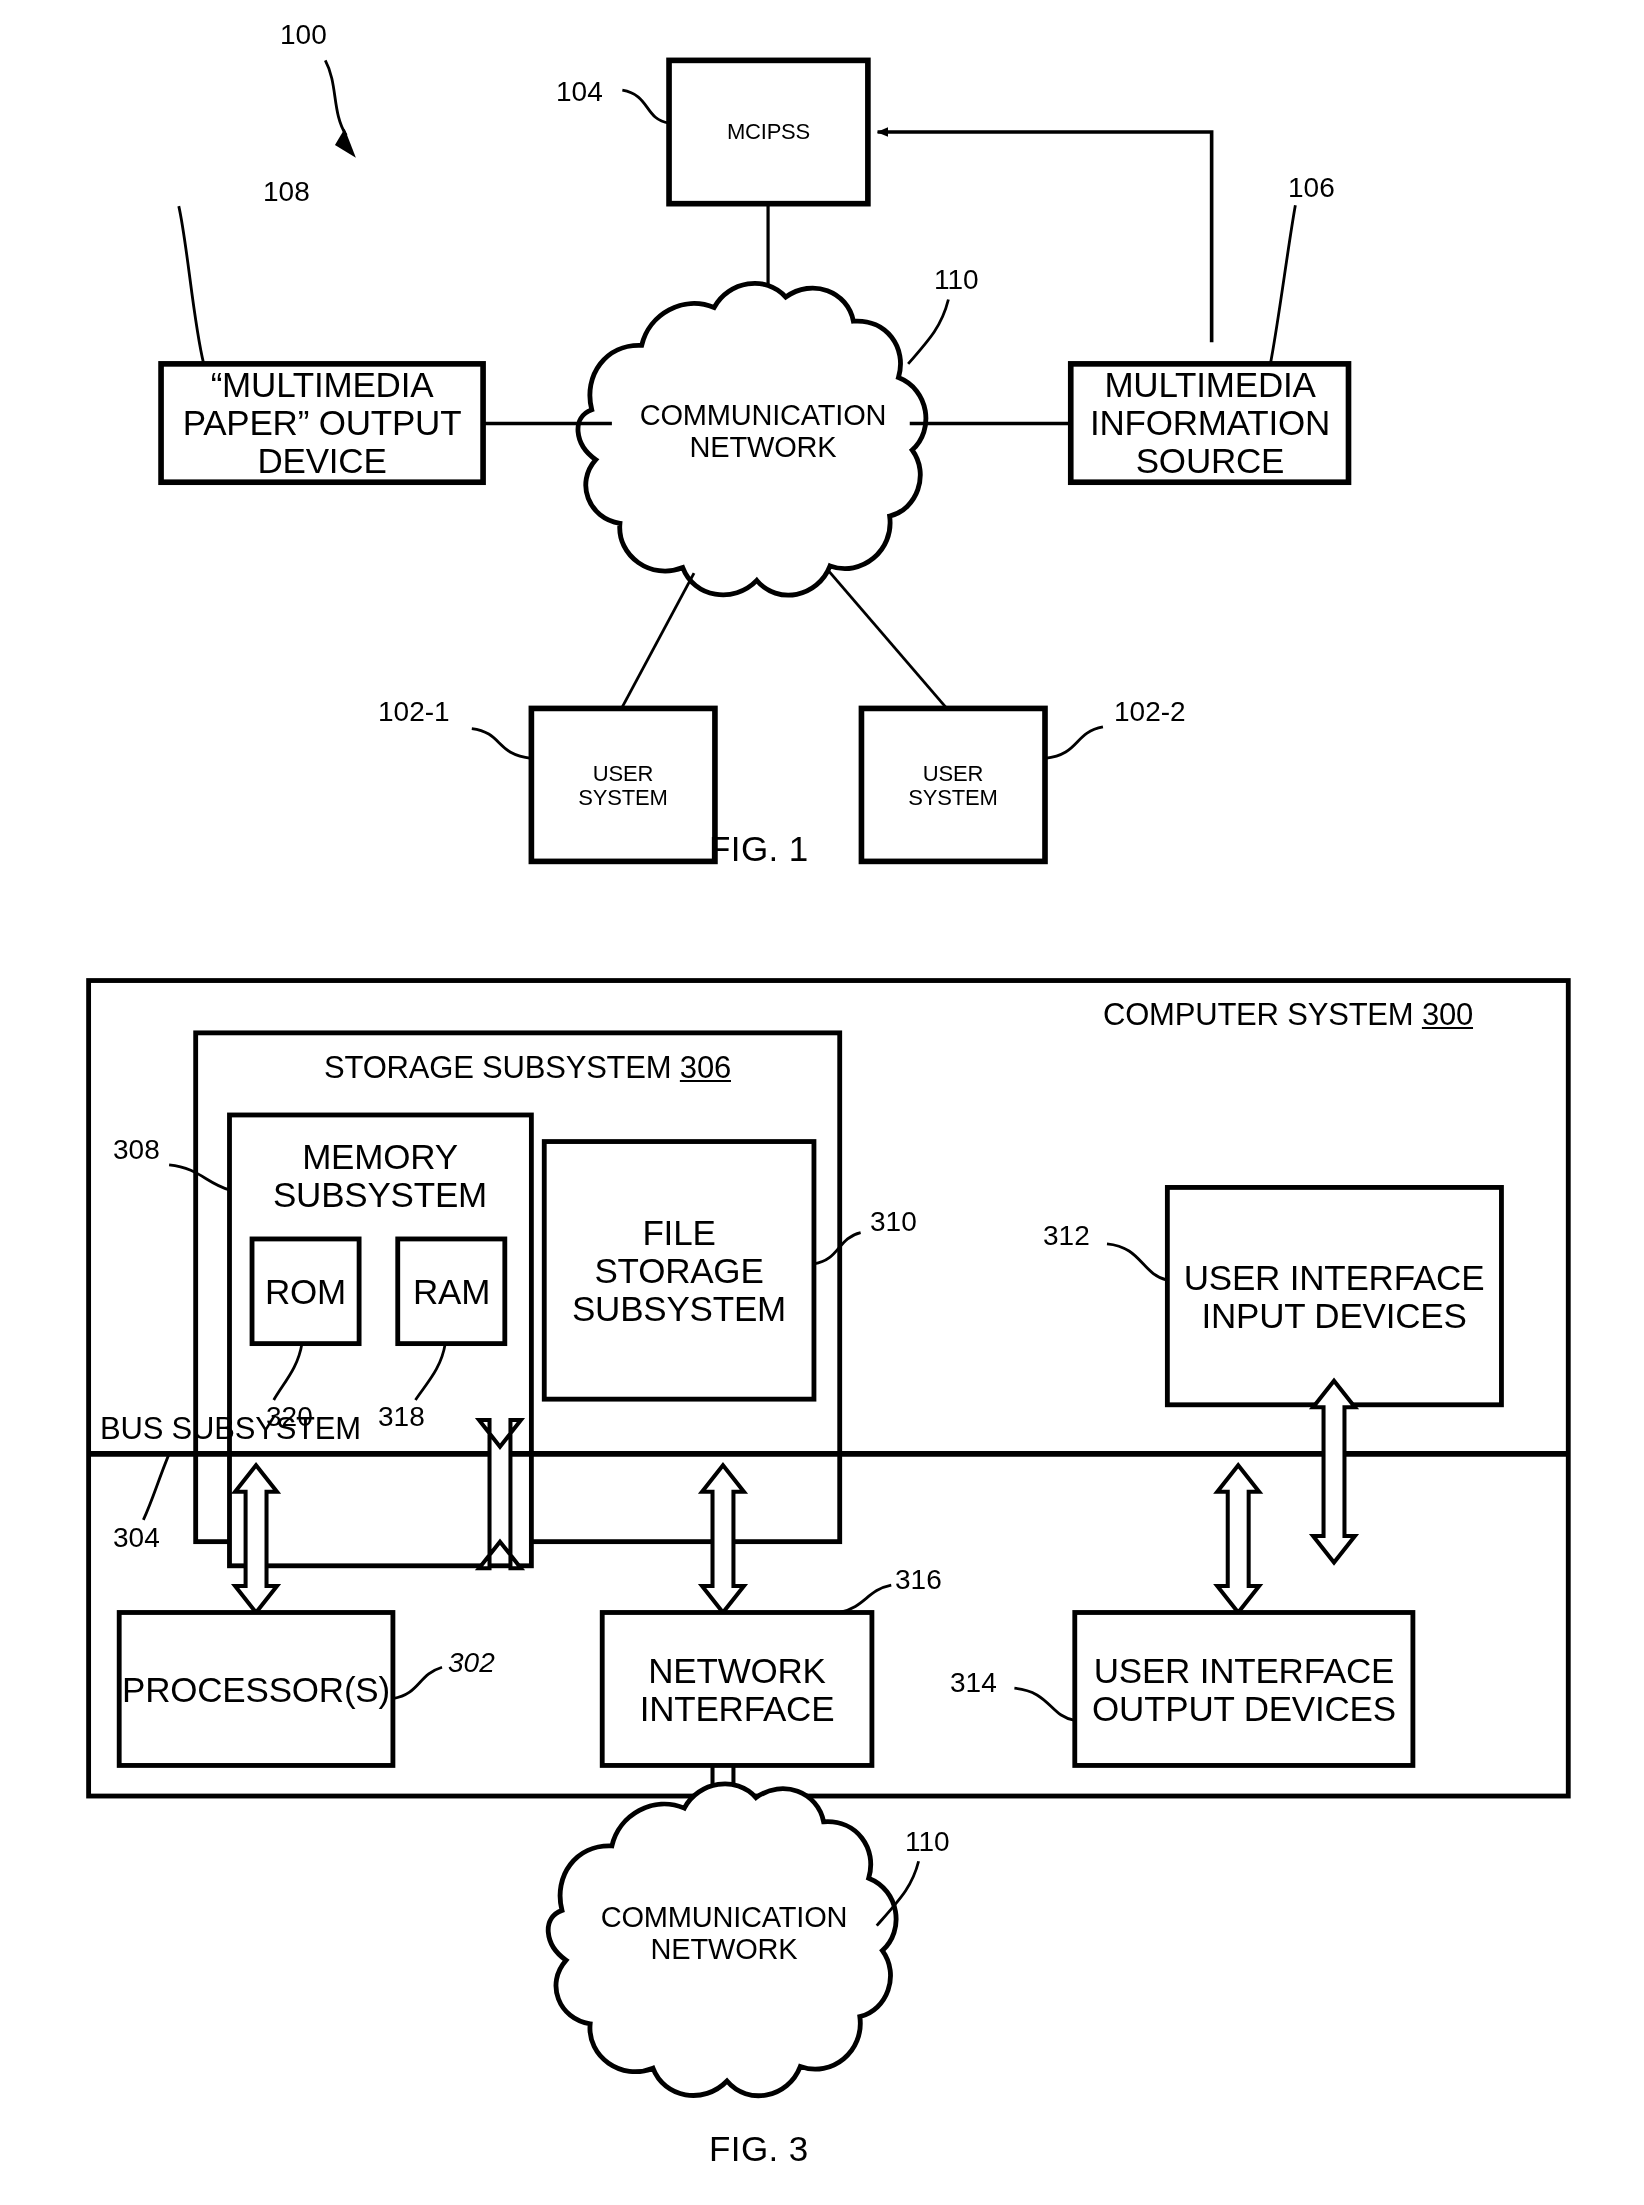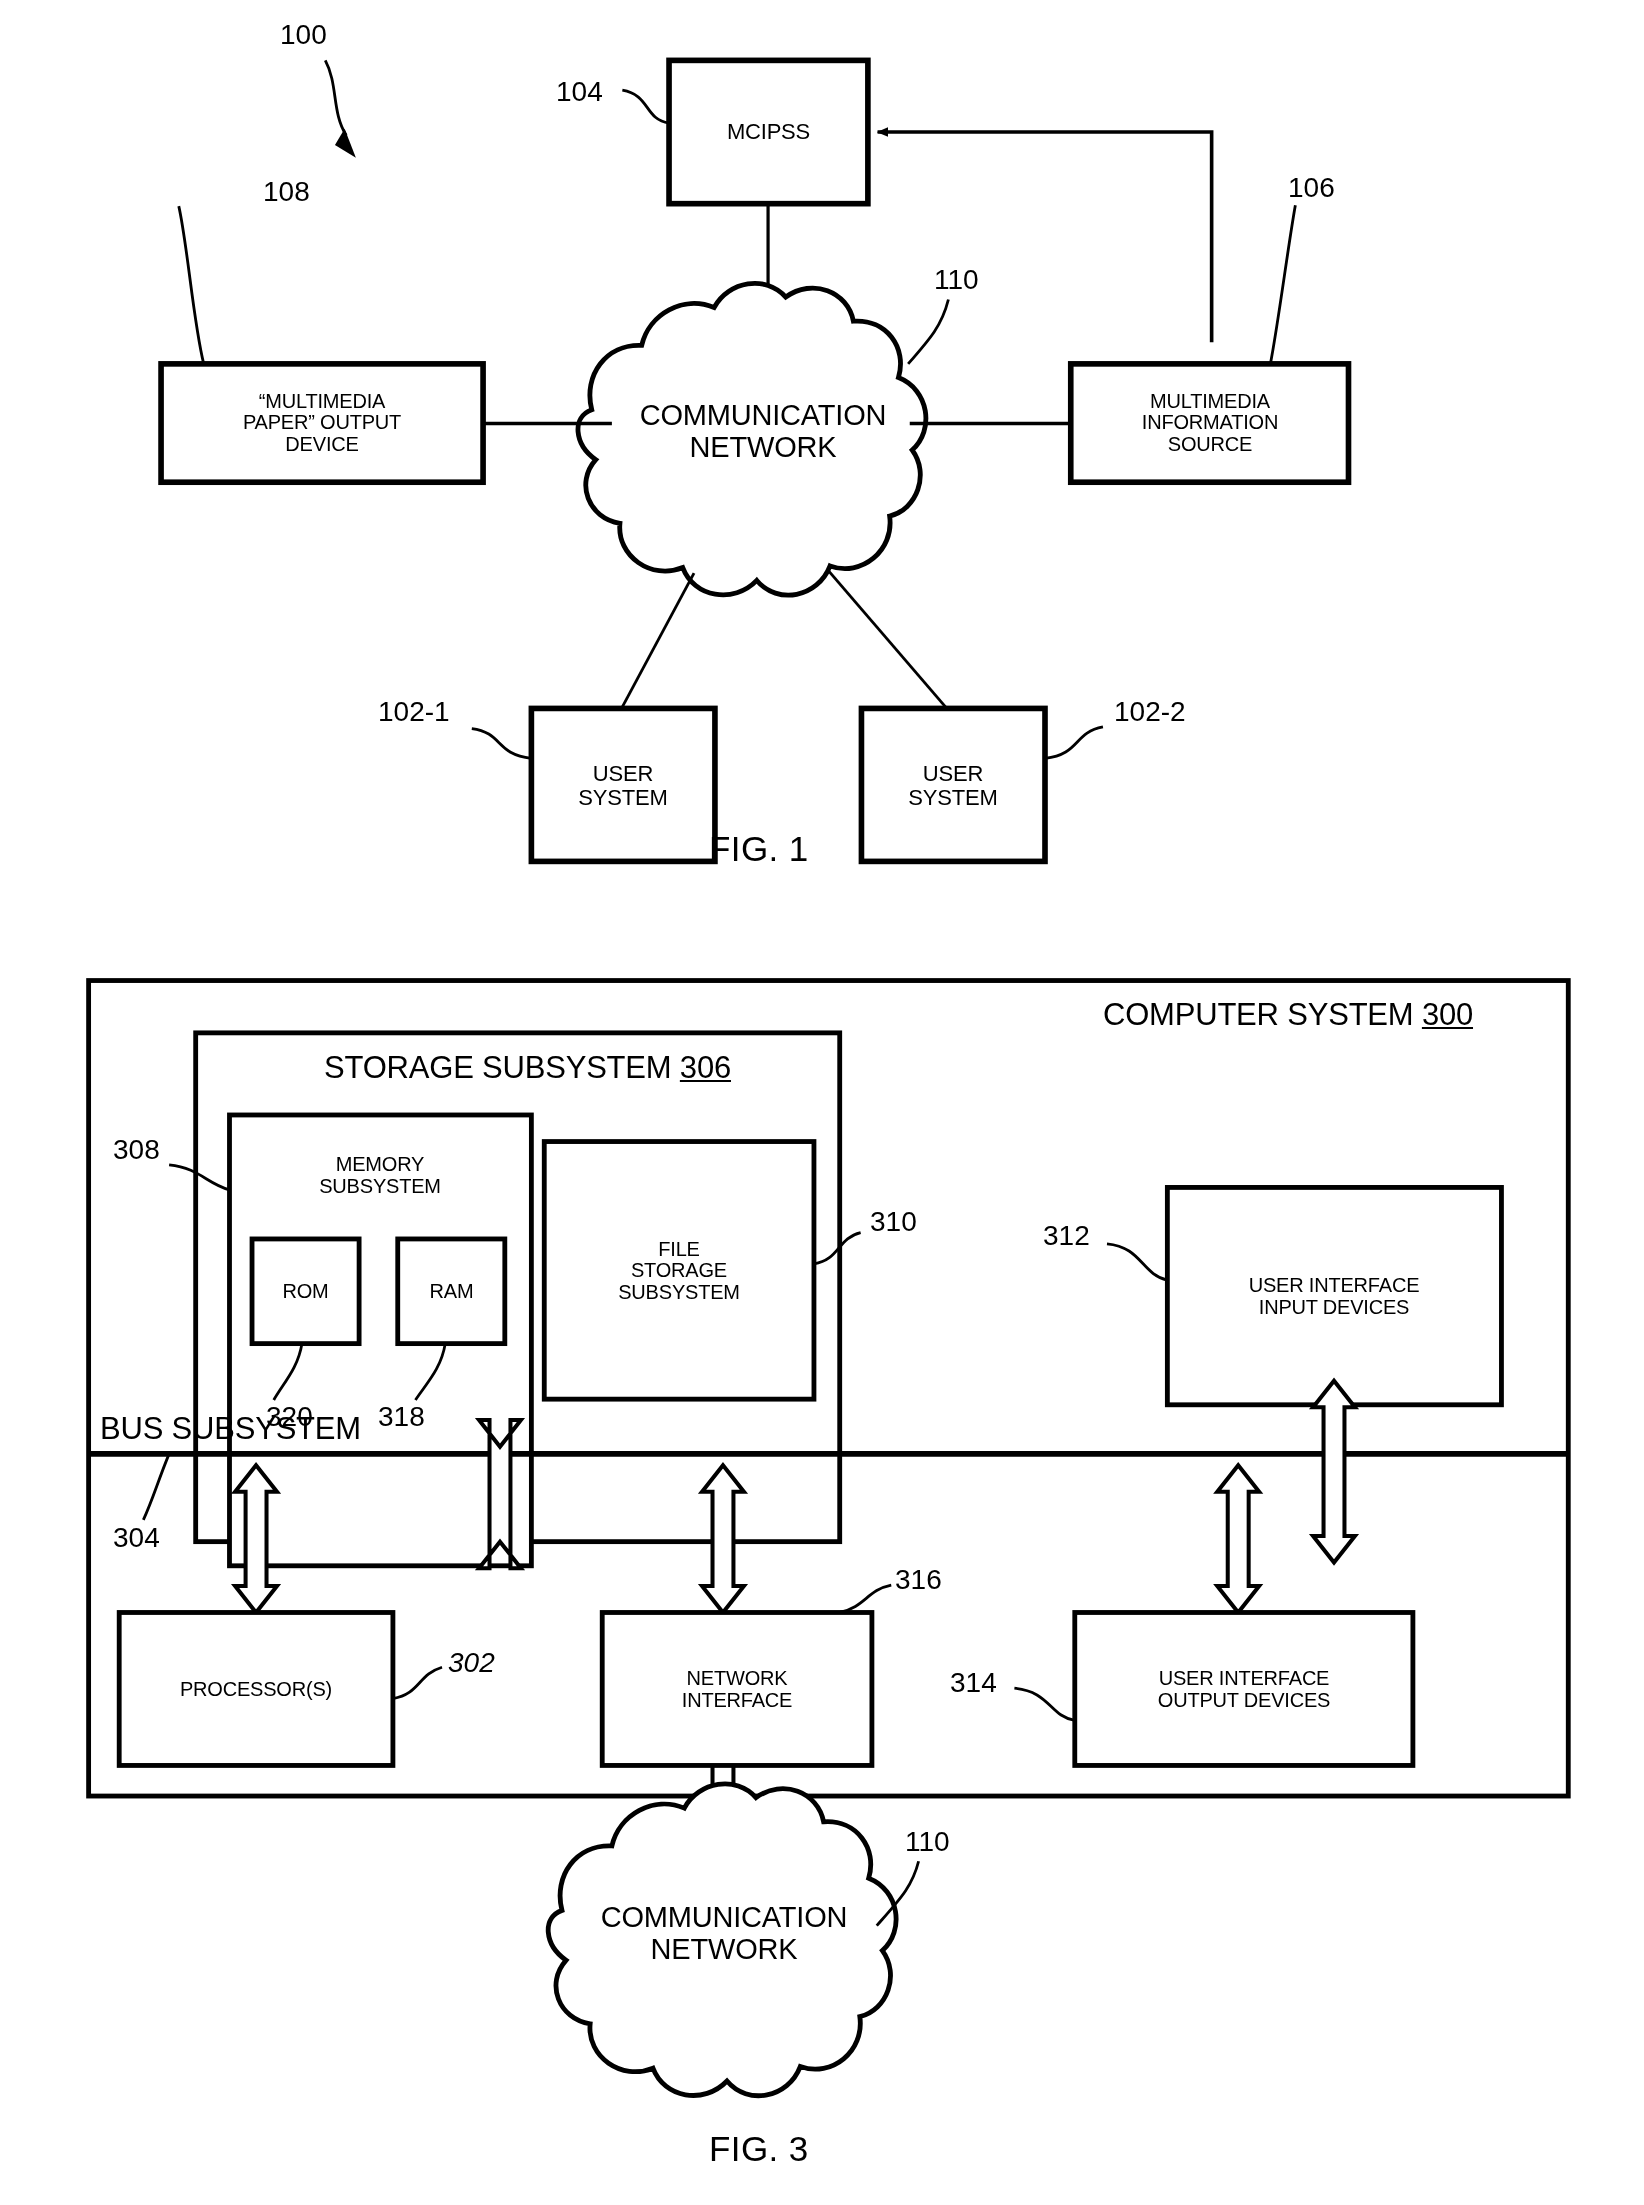--- a/index.html
+++ b/index.html
@@ -59,21 +59,21 @@
     white-space: nowrap;
     letter-spacing: -0.2px;
     text-align: right;
   }
   .sect-title u {
     text-decoration: underline;
     text-underline-offset: 2.4px;
     text-decoration-thickness: 2.4px;
   }
   .boxtext-38 { font-size: 22px; }
-  .boxtext-36 { font-size: 20px; text-align: center; }
+  .boxtext-36 { font-size: 35px; text-align: center; }
   .cloudtext {
     position: absolute;
     text-align: center;
     font-size: 29px;
     line-height: 1.12;
     letter-spacing: -0.2px;
   }
 </style>
 </head>
 <body>

